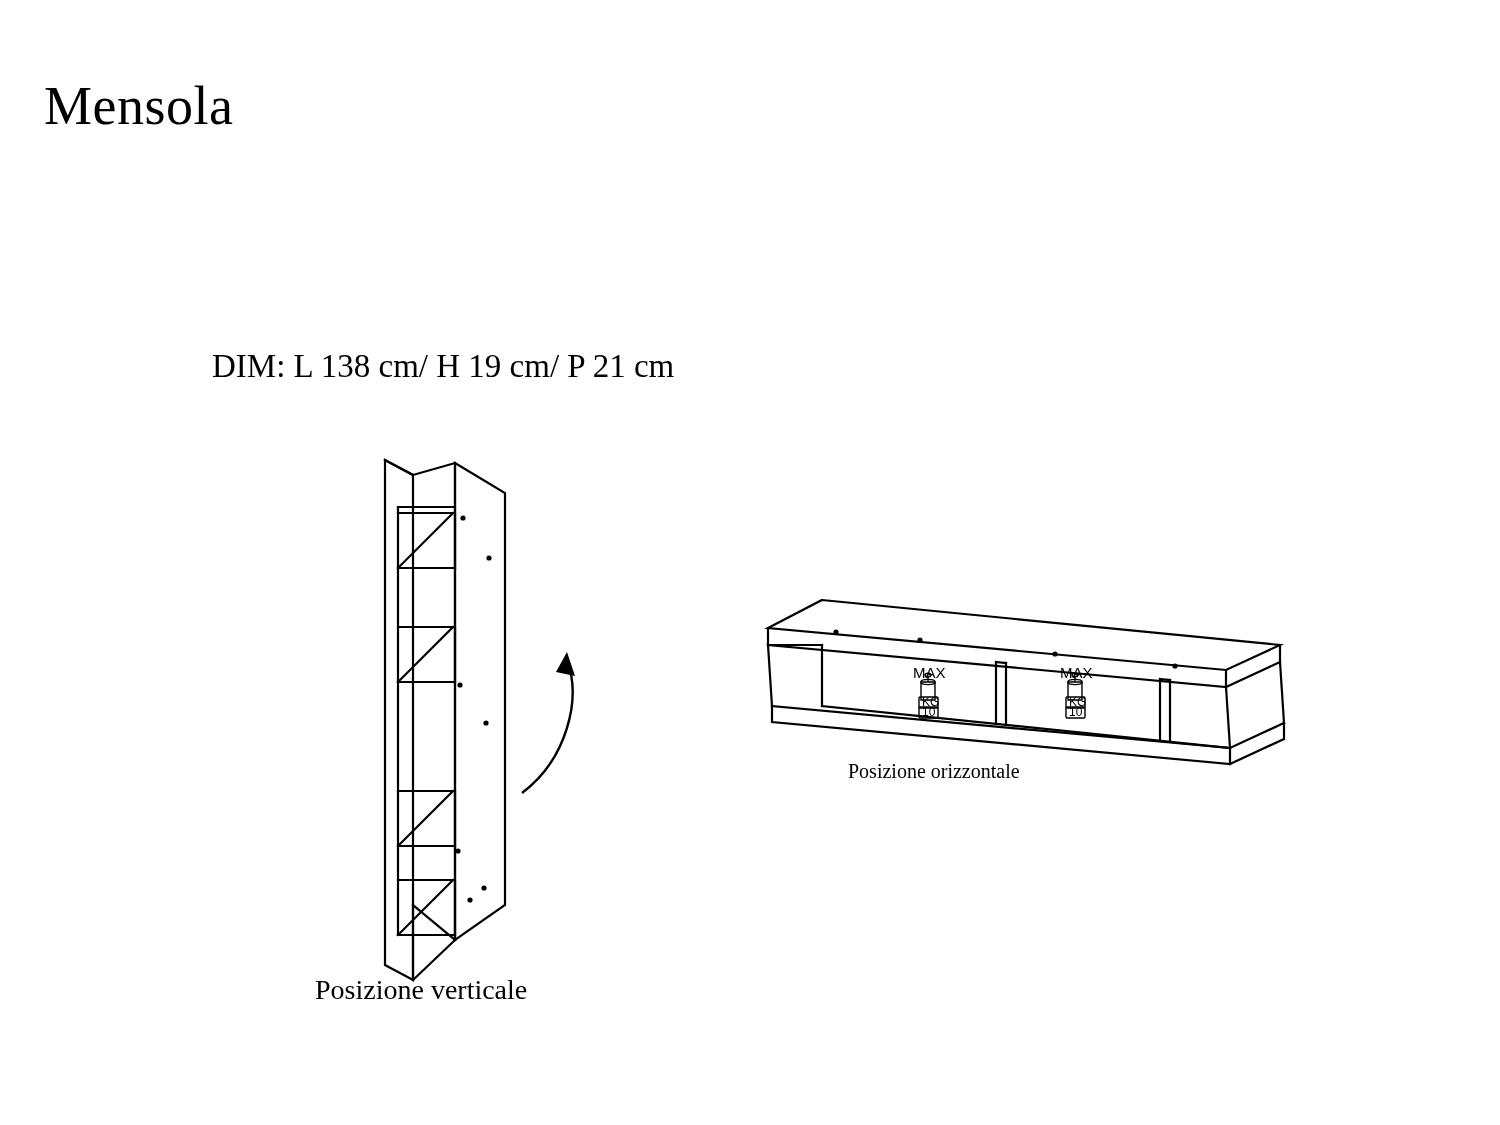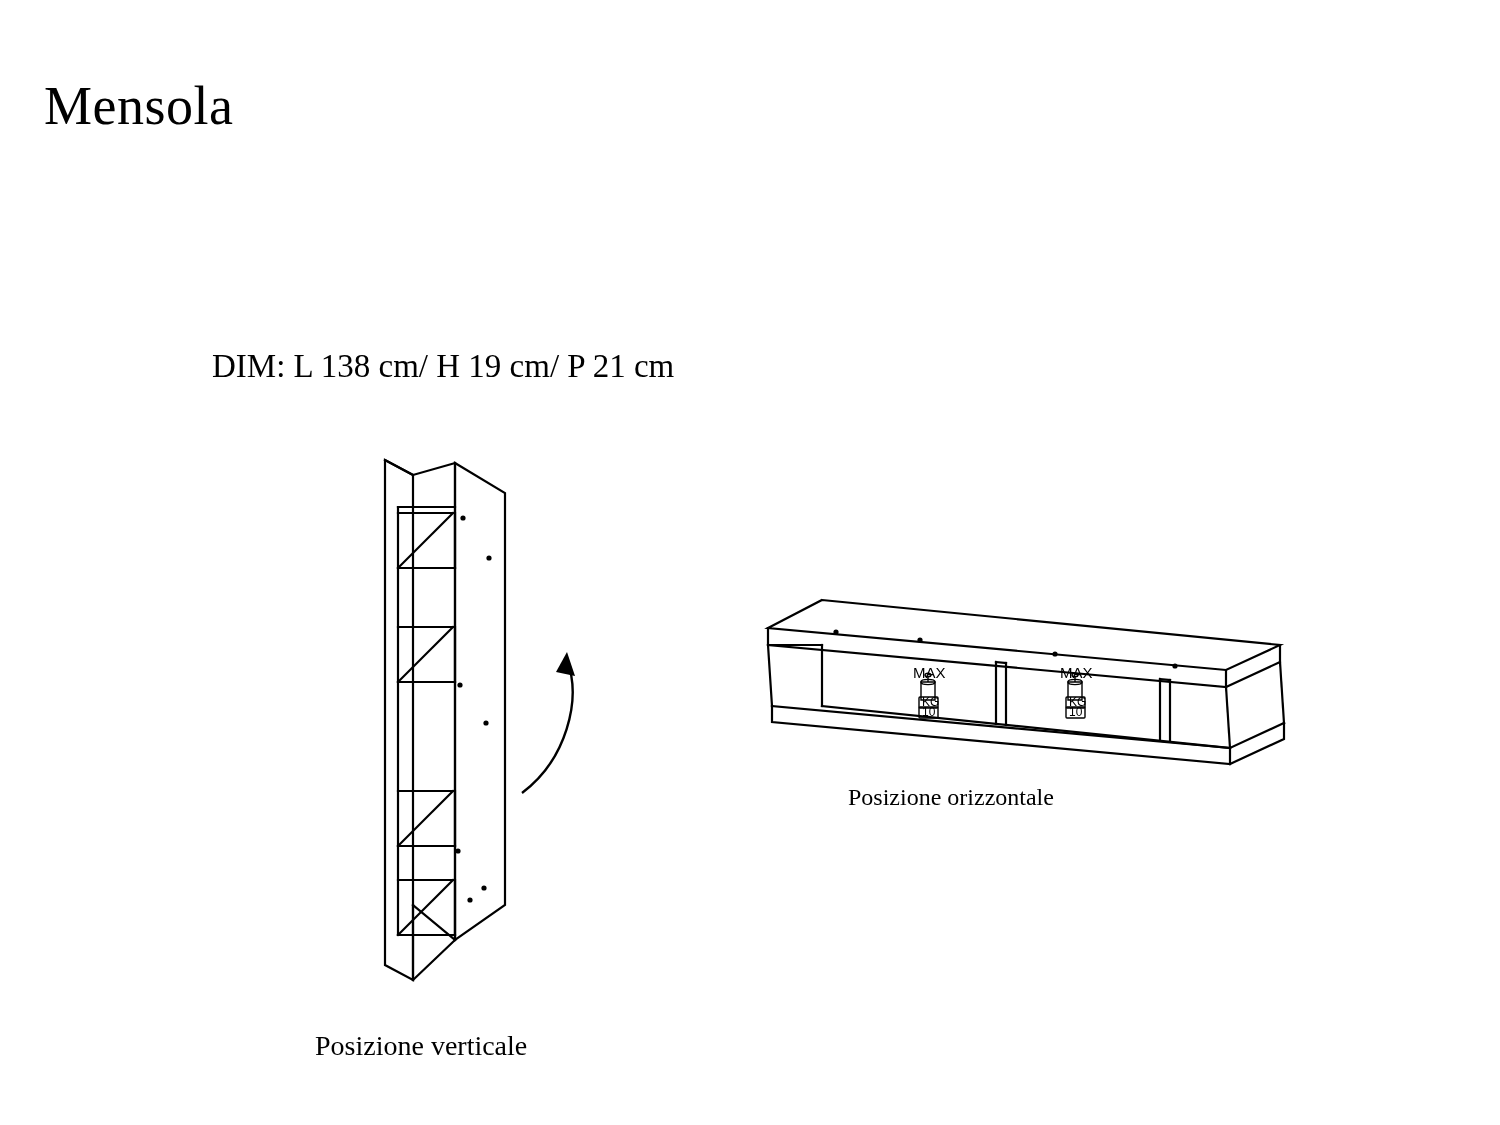--- a/index.html
+++ b/index.html
@@ -32,31 +32,30 @@
   #dimensions {
     position: absolute;
     left: 212px;
     top: 348px;
     font-size: 33px;
     white-space: nowrap;
   }
   #vertical-caption {
     position: absolute;
     left: 315px;
-    top: 1030px;
+    top: 974px;
     font-size: 28px;
     white-space: nowrap;
   }
   #horizontal-caption {
     position: absolute;
     left: 848px;
     top: 760px;
-    font-size: 24px;
+    font-size: 20px;
     white-space: nowrap;
-    margin-top: 24px;
   }
   svg.drawing {
     position: absolute;
     left: 0;
     top: 0;
     width: 1500px;
     height: 1125px;
     overflow: visible;
   }
   svg.drawing .ln {

